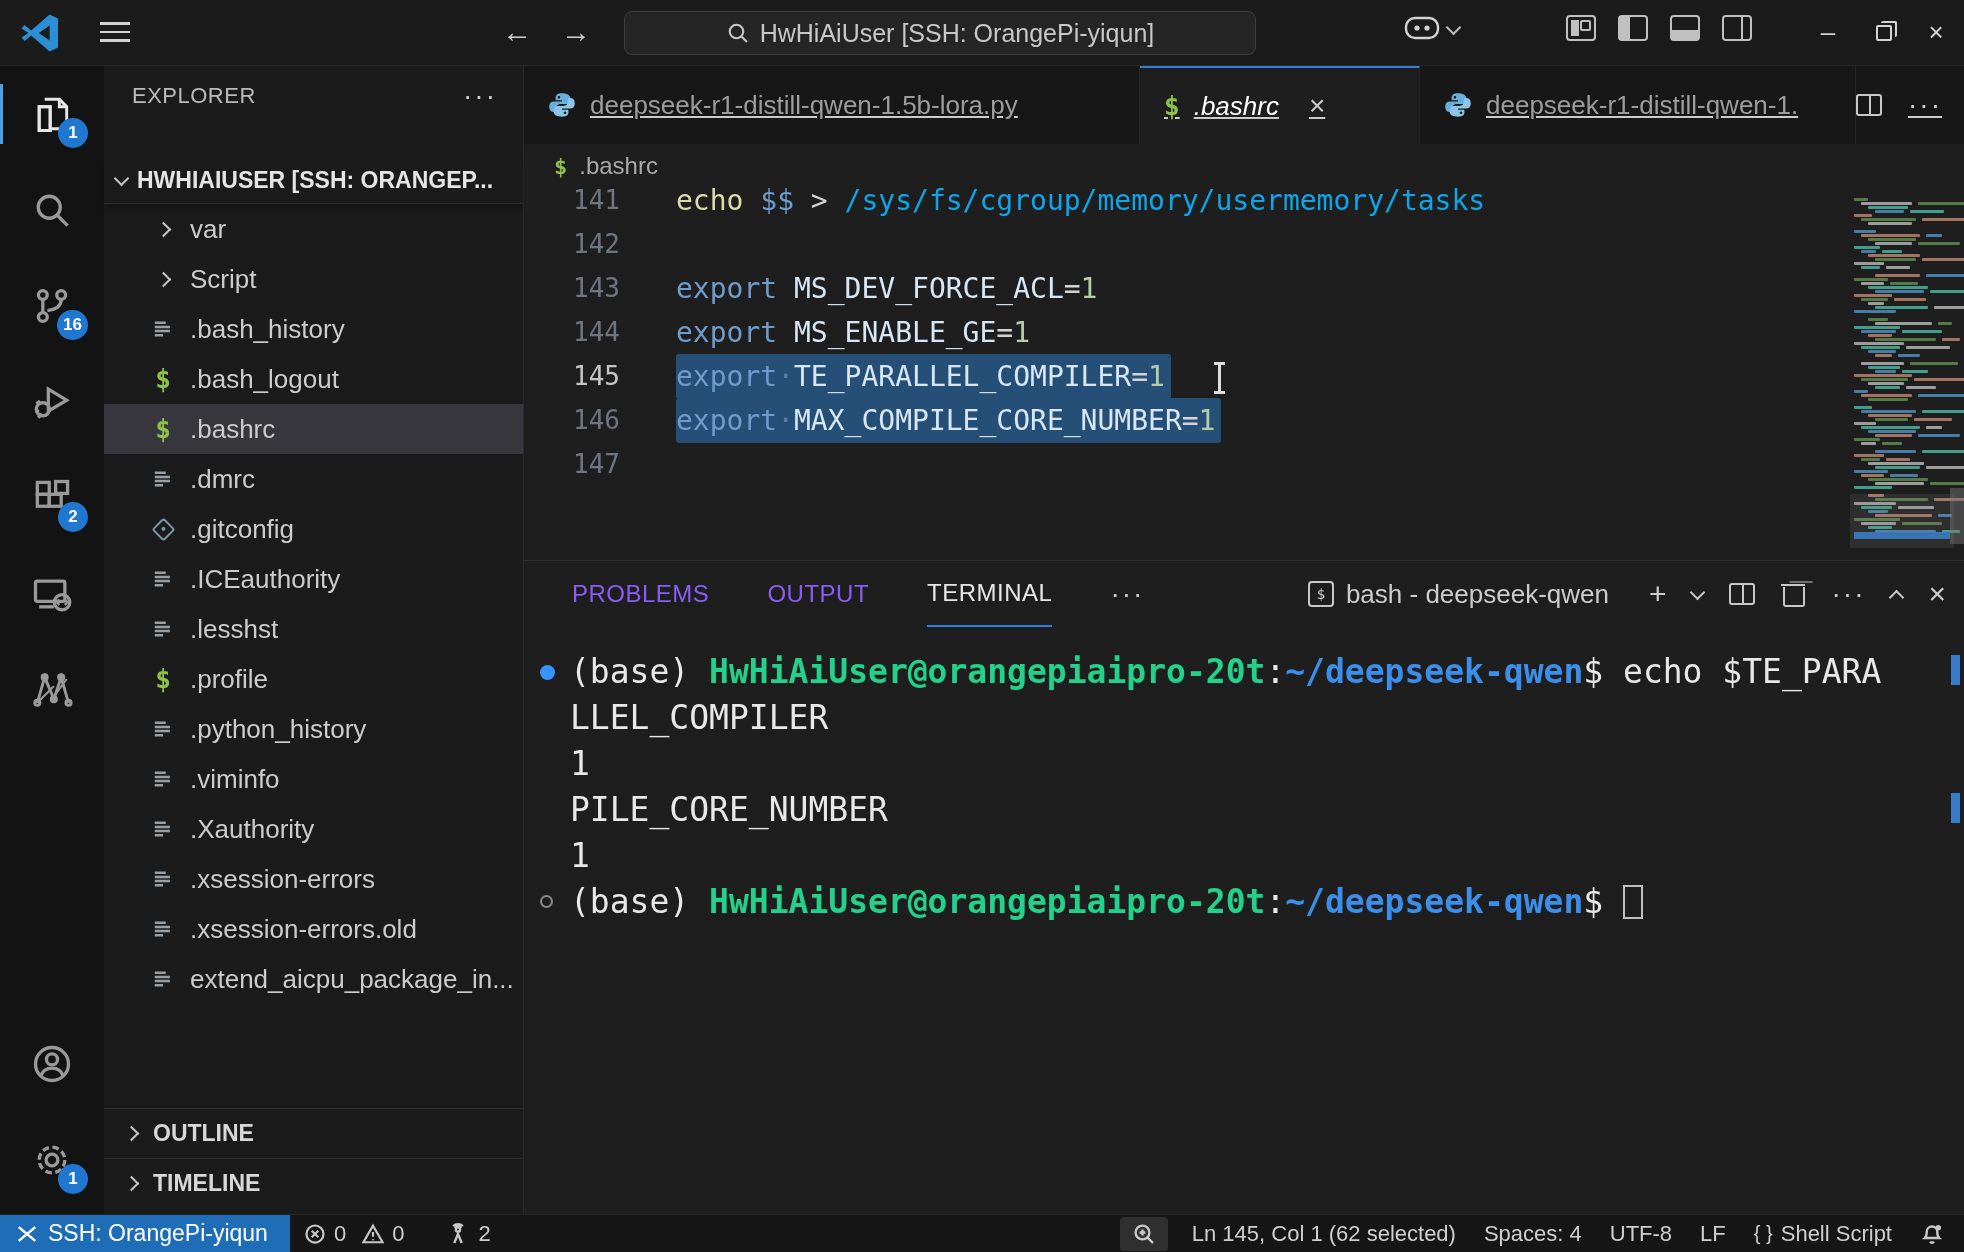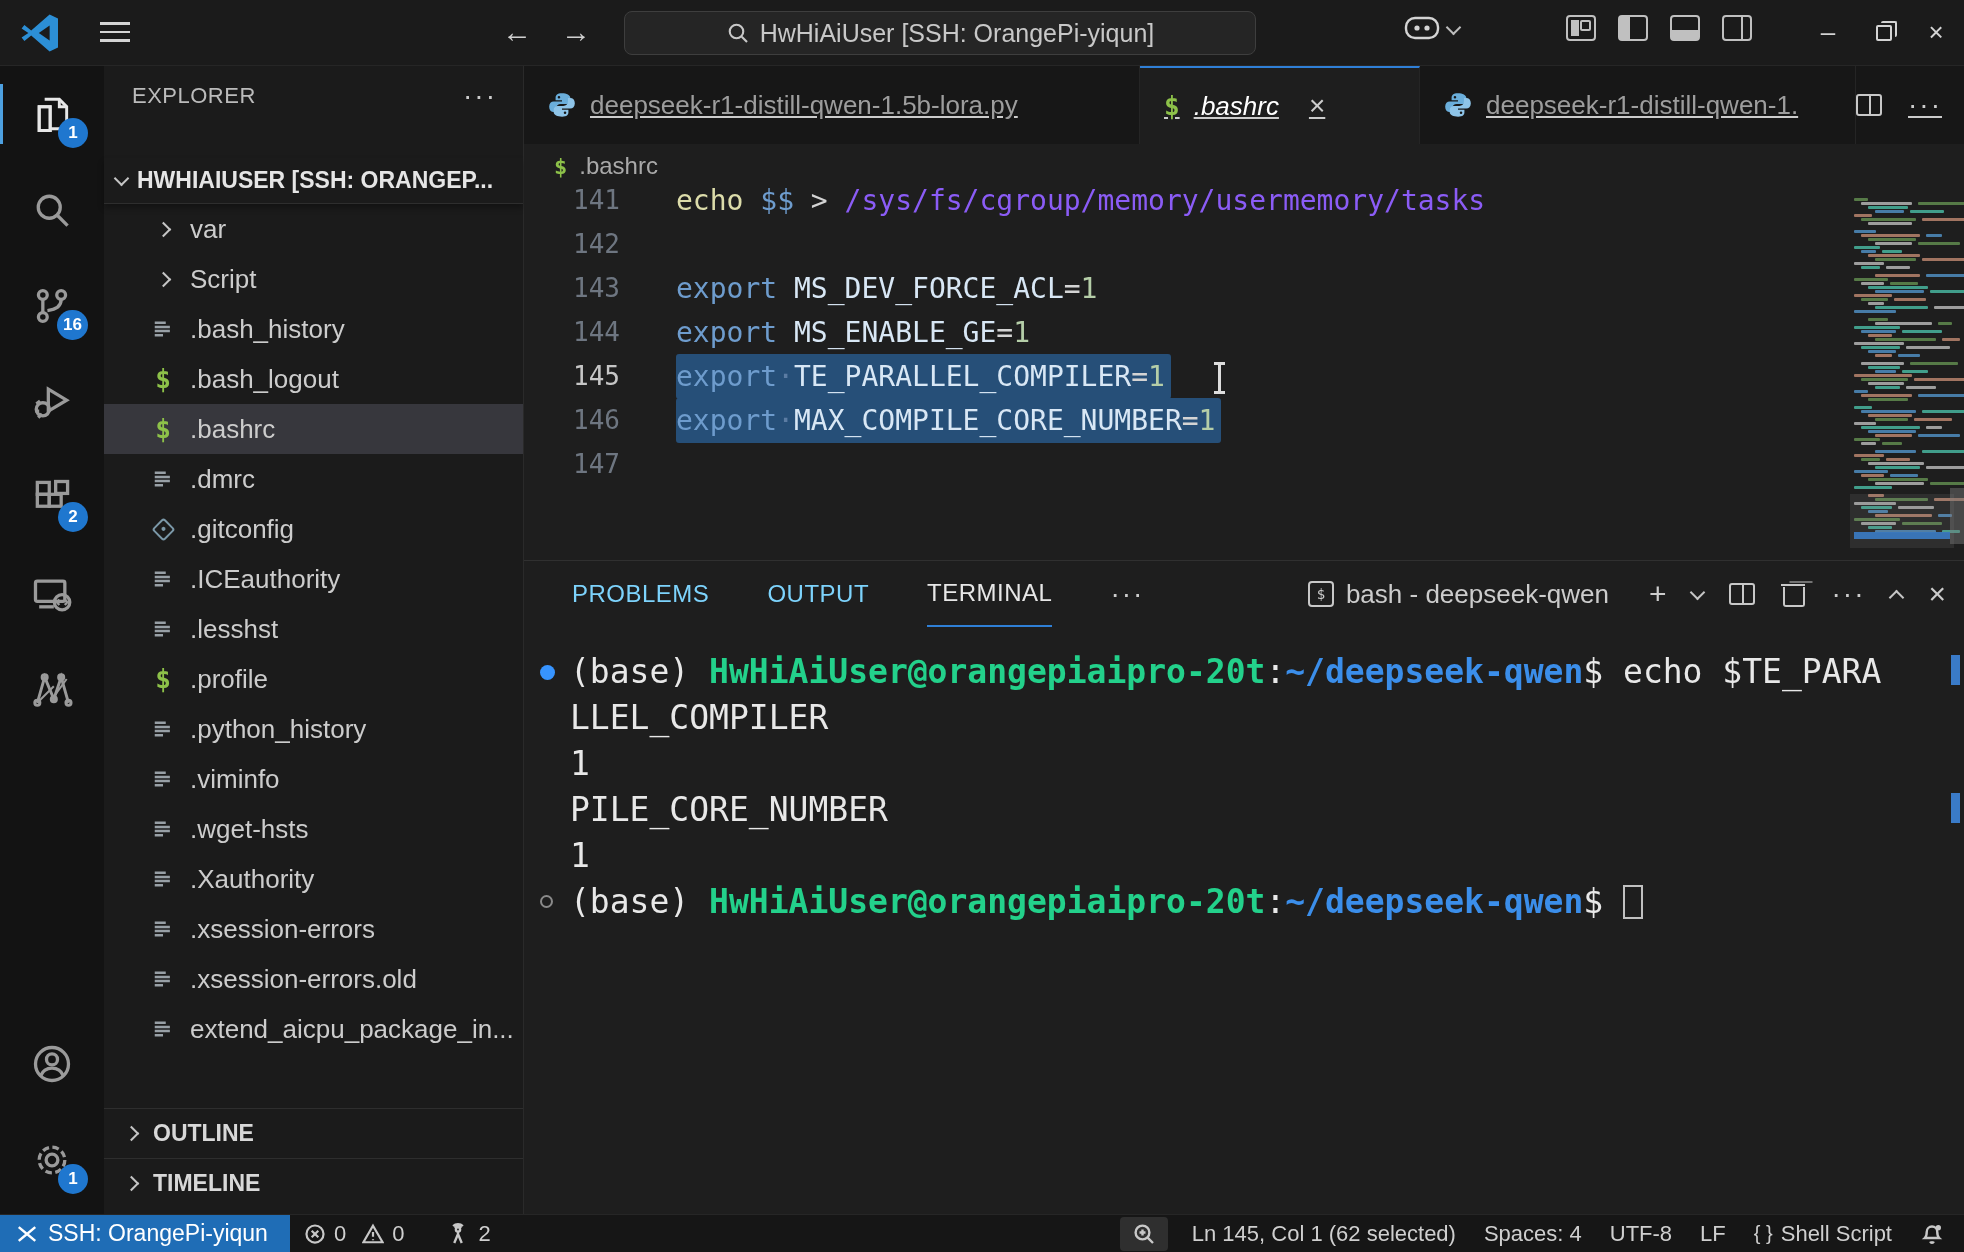--- a/index.html
+++ b/index.html
@@ -64,35 +64,35 @@
 
   
   #editor { position:absolute; left:0; top:122px; width:1440px; height:438px; overflow:hidden; background:#1e1e1e; }
   #code-lines { margin-top:-10px; font-family:"DejaVu Sans Mono",monospace; font-size:28px; }
   .cline { height:44px; display:flex; align-items:center; }
   .gutter { width:152px; flex:none; text-align:right; padding-right:56px; color:#6e7681; font-size:26px; }
   .gutter.active { color:#c6c6c6; }
   .ctext { white-space:pre; }
   .ctext .sel { background:#264f78; border-radius:3px; padding:6px 6px 6px 0; }
   .tok-kw { color:#6e9ccd; } .tok-var { color:#d8e7f5; } .tok-num { color:#b5cea8; }
-  .tok-fn { color:#dcdcaa; } .tok-str { color:#8b5cf6; } .tok-fg { color:#d4d4d4; } .tok-ws { color:#5b7ca3; }
+  .tok-fn { color:#dcdcaa; } .tok-str { color:#0ea5e9; } .tok-fg { color:#d4d4d4; } .tok-ws { color:#5b7ca3; }
   #minimap { position:absolute; right:14px; top:10px; width:96px; height:350px; }
   .mmrow { height:4px; margin-bottom:0; position:relative; }
   .mmbar { position:absolute; top:0; height:2.5px; border-radius:1px; opacity:0.75; }
   #mm-region { position:absolute; left:-4px; top:296px; width:104px; height:54px; background:rgba(150,150,150,0.14); }
   #mm-sel { position:absolute; left:0; top:334px; width:100%; height:7px; background:rgba(58,120,190,0.95); }
   #ed-scroll { position:absolute; right:0; top:300px; width:14px; height:56px; background:rgba(121,121,121,0.45); }
   #mouse-ibeam { position:absolute; left:694px; top:174px; width:3px; height:32px; background:#dddddd; }
   #mouse-ibeam::before, #mouse-ibeam::after { content:""; position:absolute; left:-4px; width:11px; height:3px; background:#dddddd; }
   #mouse-ibeam::after { bottom:0; }
 
   
   #panel { position:absolute; left:0; top:494px; width:1440px; height:654px; background:#1e1e1e; border-top:1px solid #303030; }
   #panel-header { position:absolute; left:0; top:0; width:1440px; height:66px; display:flex; align-items:center; padding-left:48px; }
-  .ptab { font-size:24px; color:#7dd3fc; margin-right:58px; height:66px; display:flex; align-items:center; letter-spacing:0.5px; }
+  .ptab { font-size:24px; color:#8b5cf6; margin-right:58px; height:66px; display:flex; align-items:center; letter-spacing:0.5px; }
   .ptab.active { color:#e7e7e7; border-bottom:2px solid #2f7fd6; }
   #panel-actions { position:absolute; right:18px; top:0; height:66px; display:flex; align-items:center; gap:26px; color:#cccccc; }
   #term-select { display:flex; align-items:center; gap:12px; font-size:26px; color:#cccccc; margin-right:14px; }
   .term-cube { width:26px; height:26px; border:2px solid #c8c8c8; border-radius:4px; display:flex; align-items:center; justify-content:center; font-size:14px; font-family:"DejaVu Sans Mono",monospace; }
   .pa-ic { font-size:30px; }
   .trash { width:24px; height:26px; position:relative; }
   .trash::before { content:""; position:absolute; left:2px; top:6px; width:18px; height:18px; border:2px solid #c8c8c8; border-top:none; border-radius:0 0 3px 3px; }
   .trash::after { content:""; position:absolute; left:0; top:3px; width:24px; height:2px; background:#c8c8c8; box-shadow:8px -3px 0 -0.5px #c8c8c8; }
 
   
@@ -321,28 +321,20 @@
         </span>
         <span>.python_history</span>
       </div>
       <div class="frow">
         <span class="fi">
           <svg width="22" height="22" viewBox="0 0 16 16" style="stroke:#98a0a6;stroke-width:1.9;fill:none;">
             <path d="M2 3.5h8M2 6.5h11M2 9.5h11M2 12.5h6"></path>
           </svg>
         </span>
         <span>.viminfo</span>
-      </div>
-      <div class="frow">
-        <span class="fi">
-          <svg width="22" height="22" viewBox="0 0 16 16" style="stroke:#98a0a6;stroke-width:1.9;fill:none;">
-            <path d="M2 3.5h8M2 6.5h11M2 9.5h11M2 12.5h6"></path>
-          </svg>
-        </span>
-        <span>.wget-hsts</span>
       </div>
       <div class="frow">
         <span class="fi">
           <svg width="22" height="22" viewBox="0 0 16 16" style="stroke:#98a0a6;stroke-width:1.9;fill:none;">
             <path d="M2 3.5h8M2 6.5h11M2 9.5h11M2 12.5h6"></path>
           </svg>
         </span>
         <span>.Xauthority</span>
       </div>
       <div class="frow">

